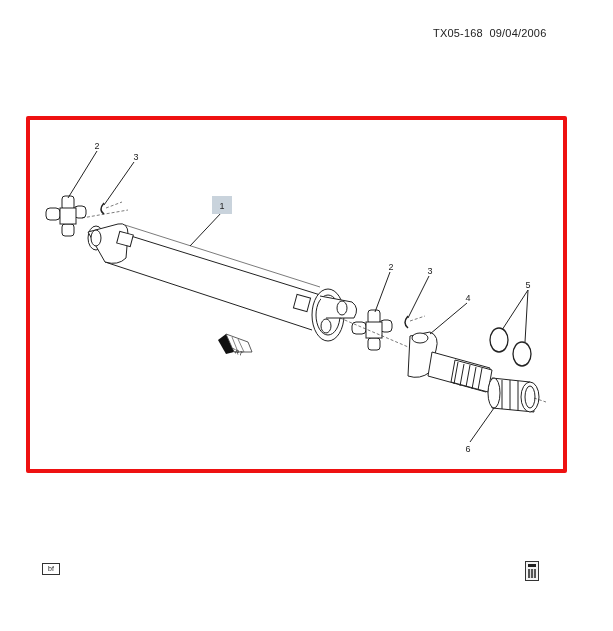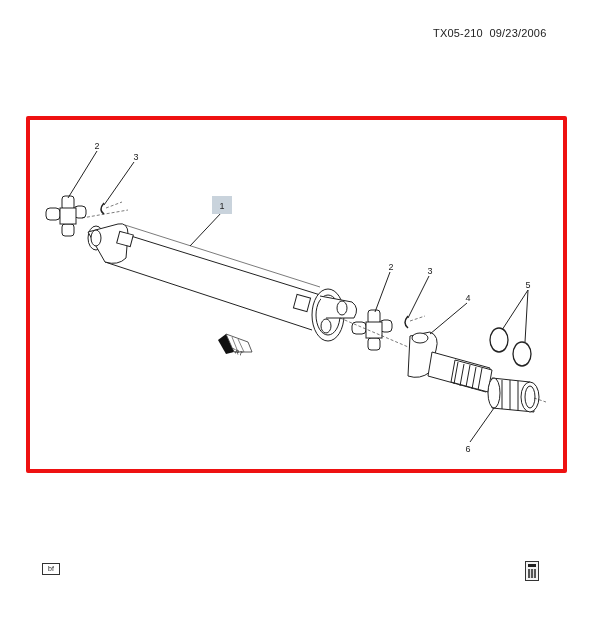--- a/index.html
+++ b/index.html
@@ -10,22 +10,22 @@
   .callout { font-family: "Liberation Sans", sans-serif; font-size: 9px; fill: #222; }
   .bf-box { position: absolute; left: 42px; top: 563px; width: 16px; height: 10px; border: 1px solid #333; font-size: 7px; line-height: 10px; text-align: center; color: #222; }
   .calc-icon { position: absolute; left: 525px; top: 561px; width: 12px; height: 18px; border: 1px solid #333; background: #f3f3f3; }
   .calc-icon .screen { position: absolute; left: 2px; top: 2px; width: 8px; height: 3px; background: #222; }
   .calc-icon .keys { position: absolute; left: 2px; top: 7px; width: 8px; height: 9px; background: repeating-linear-gradient(90deg, #555 0 2px, #ddd 2px 3px); }
 </style>
 </head>
 <body>
 
 <div class="doc-id">
-  <span>TX05-210</span>&nbsp;
-  <span>09/23/2006</span>
+  <span>TX05-168</span>&nbsp;
+  <span>09/04/2006</span>
 </div>
 
 <div class="frame"></div>
 
 <svg class="diagram" viewBox="0 0 613 631">
   <g fill="none" stroke="#222" stroke-width="1">
 
     <g>
       <line x1="118" y1="232" x2="330" y2="298"></line>
       <line x1="105" y1="262" x2="312" y2="330"></line>

